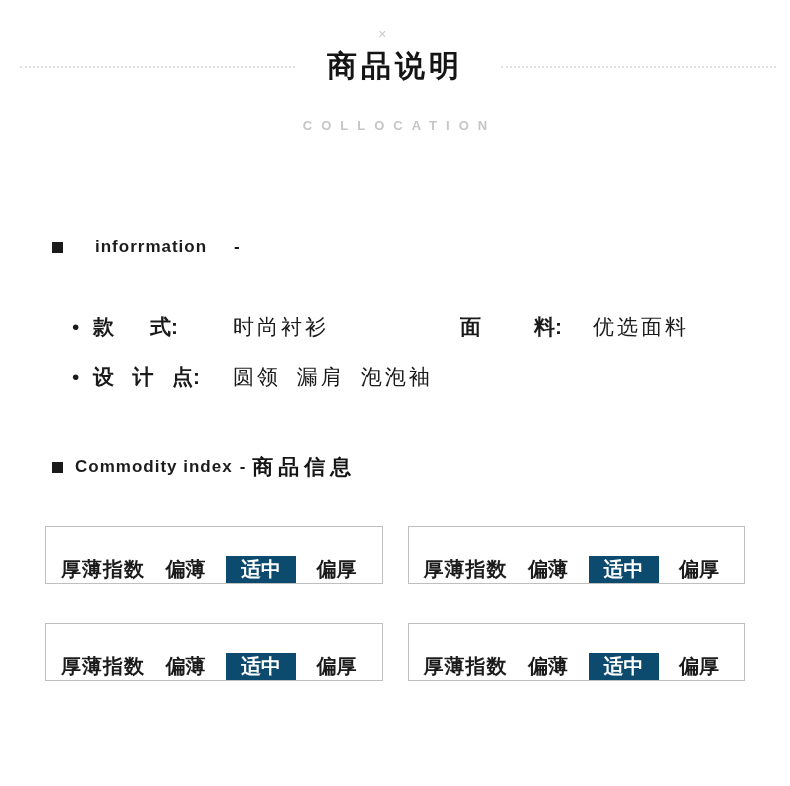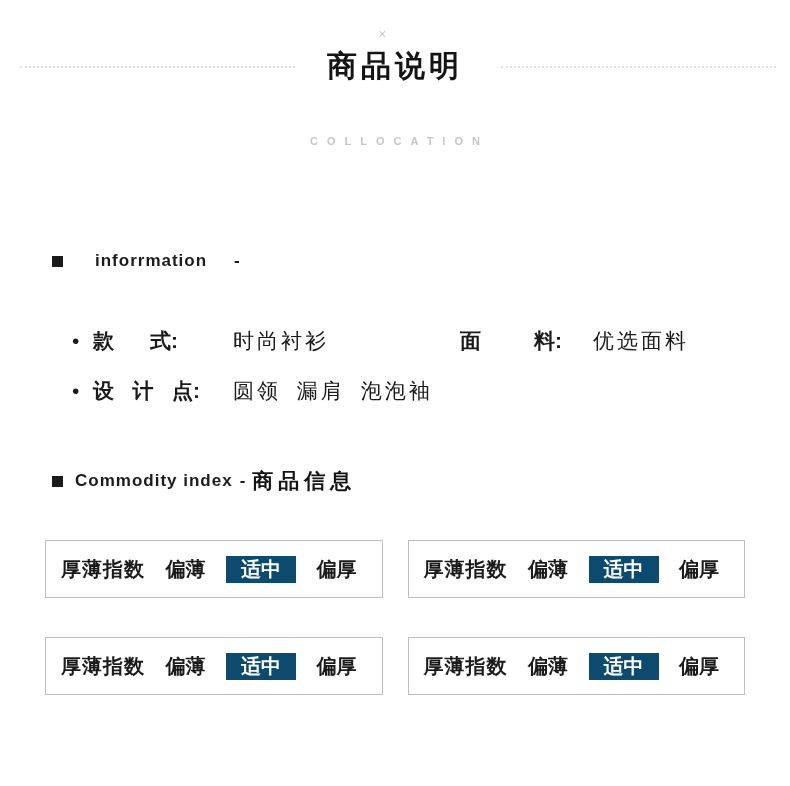--- a/index.html
+++ b/index.html
@@ -36,23 +36,23 @@
   .dotline.left  { margin-left: 20px;  margin-right: 32px; }
   .dotline.right { margin-left: 38px;  margin-right: 14px; }
   .title {
     font-size: 30px;
     font-weight: 700;
     letter-spacing: 4px;
     color: #141414;
     white-space: nowrap;
   }
   .collocation {
-    margin-top: 48px;
+    margin-top: 31px;
     text-align: center;
-    font-size: 11px;
+    font-size: 13px;
     font-weight: 600;
     letter-spacing: 9px;
     color: #c6c6c6;
     padding-left: 9px; 
   }
 
   
   .section-heading {
     display: flex;
     align-items: center;
@@ -129,21 +129,21 @@
     display: grid;
     grid-template-columns: 1fr 1fr;
     column-gap: 25px;
     row-gap: 39px;
   }
   .index-box {
     height: 58px;
     border: 1px solid #bfbfbf;
     background: #ffffff;
     display: flex;
-    align-items: center;
+    align-items: flex-end;
     justify-content: space-between;
     padding-right: 10px;
     font-size: 20px;
     font-weight: 700;
     color: #1b1b1b;
   }
   .idx-label {
     margin-left: 15px;
     display: flex;
     align-items: center;

